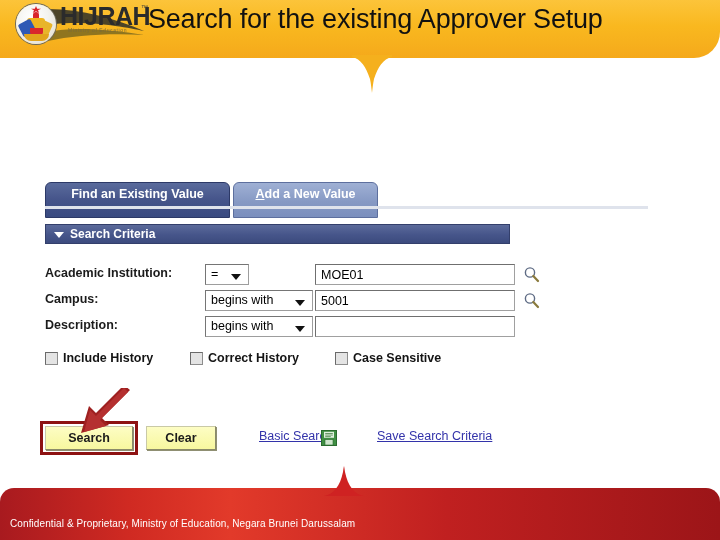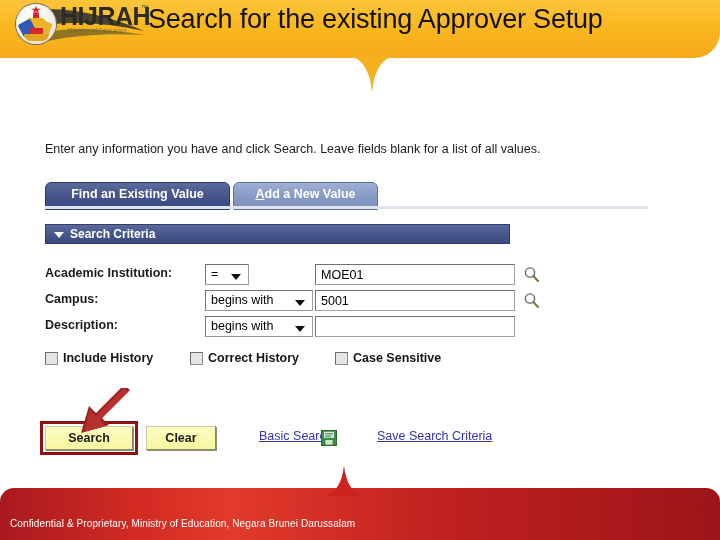--- a/index.html
+++ b/index.html
@@ -145,21 +145,21 @@
   
   #tabs {
     position: absolute;
     left: 45px;
     top: 86px;
     height: 24px;
   }
   .tab {
     position: absolute;
     top: 0;
-    height: 28px;
+    height: 36px;
     box-sizing: border-box;
     border-top-left-radius: 6px;
     border-top-right-radius: 6px;
     font-size: 12.5px;
     font-weight: bold;
     line-height: 22px;
     text-align: center;
     white-space: nowrap;
   }
   #tab-find {
@@ -440,21 +440,20 @@
   </div>
   <div id="logo-text">HIJRAH</div>
   <div id="logo-tm">™</div>
   <div id="logo-sub">Ministry of Education</div>
 </div>
 
 <div id="banner-title">Search for the existing Approver Setup</div>
 
 <div id="content">
 
-  <div id="page-instructions">Enter any information you have and click Search. Leave fields blank for a list of all values.</div>
 
   <div id="tabs">
     <div class="tab" id="tab-find">Find an Existing Value</div>
     <div class="tab" id="tab-add">
       <span class="u">A</span><span>dd a New Value</span>
     </div>
   </div>
   <div id="tab-underline"></div>
 
   <div id="criteria-bar">

